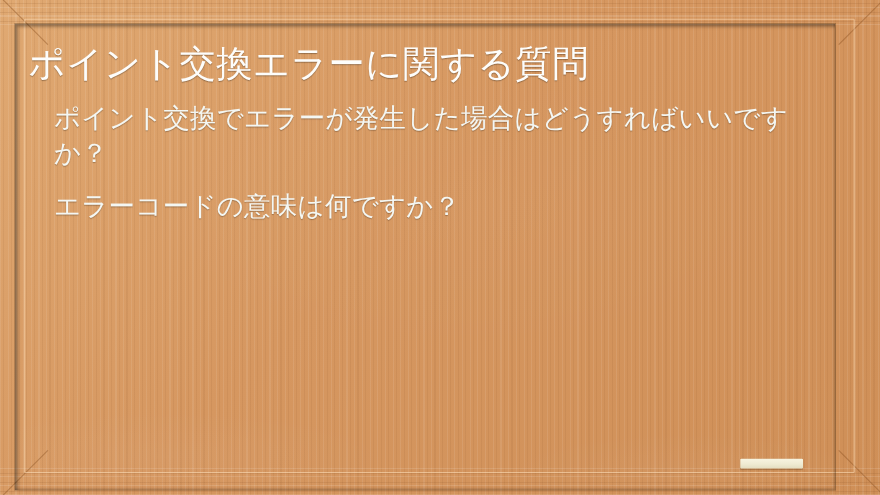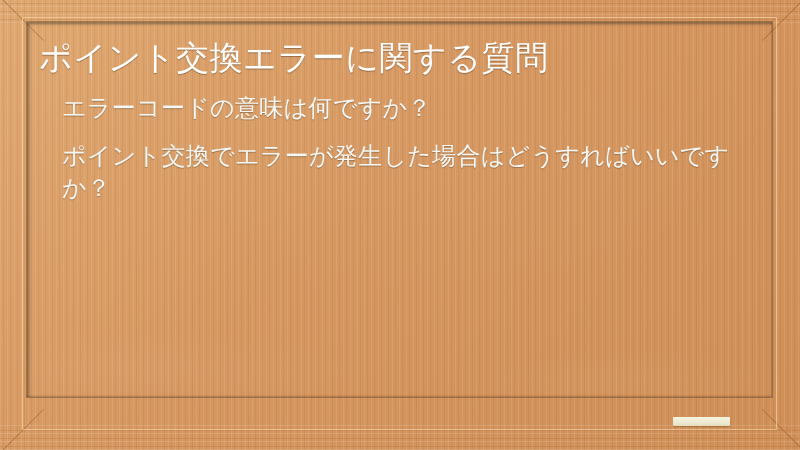--- a/index.html
+++ b/index.html
@@ -92,24 +92,24 @@
     position: absolute;
     left: 22px; top: 17px; right: 23px; bottom: 20px;
     border: 1px solid rgba(255,226,190,.55);
     border-radius: 1px;
     pointer-events: none;
   }
 
   
   .board {
     position: absolute;
-    left: 27px;
+    left: 14px;
     top: 22px;
     width: 745px;
-    height: 375px;
+    height: 423px;
     background:
       radial-gradient(120% 130% at 30% 25%, #31594 0%, rgba(0,0,0,0) 0%),
       linear-gradient(160deg, #2e5644 0%, #2b5140 55%, #264a3a 100%);
     box-shadow:
       inset 2px 2px 3px rgba(0,0,0,.38),
       inset -1px -1px 2px rgba(0,0,0,.20),
       0 0 0 1px rgba(60,40,18,.35);
     overflow: hidden;
   }
   
@@ -186,21 +186,21 @@
   </div>
   <div class="bevel"></div>
 
   <div class="board">
     <div class="board-dust"></div>
 
     <div class="board-content">
       <h1 class="title">ポイント交換エラーに関する質問</h1>
 
       <ul class="qlist">
+        <li>ポイント交換でエラーが発生した場合はどうすればいいですか？</li>
         <li>エラーコードの意味は何ですか？</li>
-        <li>ポイント交換でエラーが発生した場合はどうすればいいですか？</li>
       </ul>
     </div>
   </div>
 
   <div class="chalk"></div>
 
 </div>
 
 </body></html>

